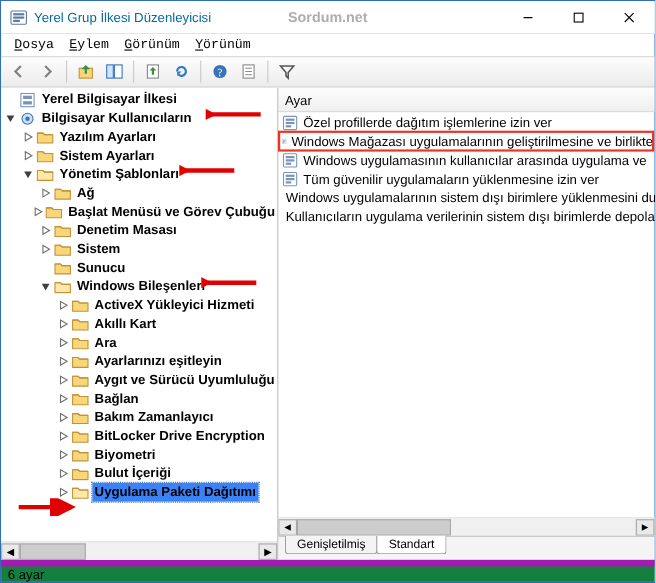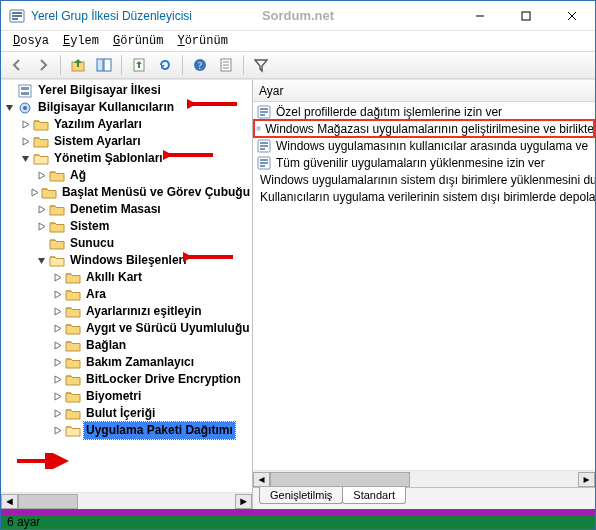--- a/index.html
+++ b/index.html
@@ -487,20 +487,35 @@
               <svg viewBox="0 0 9 9">
                 <path d="M2 1 L8 4.5 L2 8 Z" fill="none" stroke="#707070"></path>
               </svg>
             </span>
             <span class="ticon">
               <svg class="folder-svg" viewBox="0 0 16 13">
                 <path d="M1 3 h5 l1.5 1.5 H15 V12 H1 Z" fill="#f7d77a" stroke="#c2923a"></path>
                 <path d="M1 3 h5 l1.5 1.5 H15" fill="none" stroke="#c2923a"></path>
               </svg>
             </span>
+            <span class="label">ActiveX Yükleyici Hizmeti</span>
+          </div>
+          <div class="node">
+            <span class="ind" style="width:48px"></span>
+            <span class="twisty">
+              <svg viewBox="0 0 9 9">
+                <path d="M2 1 L8 4.5 L2 8 Z" fill="none" stroke="#707070"></path>
+              </svg>
+            </span>
+            <span class="ticon">
+              <svg class="folder-svg" viewBox="0 0 16 13">
+                <path d="M1 3 h5 l1.5 1.5 H15 V12 H1 Z" fill="#f7d77a" stroke="#c2923a"></path>
+                <path d="M1 3 h5 l1.5 1.5 H15" fill="none" stroke="#c2923a"></path>
+              </svg>
+            </span>
             <span class="label">Akıllı Kart</span>
           </div>
           <div class="node">
             <span class="ind" style="width:48px"></span>
             <span class="twisty">
               <svg viewBox="0 0 9 9">
                 <path d="M2 1 L8 4.5 L2 8 Z" fill="none" stroke="#707070"></path>
               </svg>
             </span>
             <span class="ticon">

